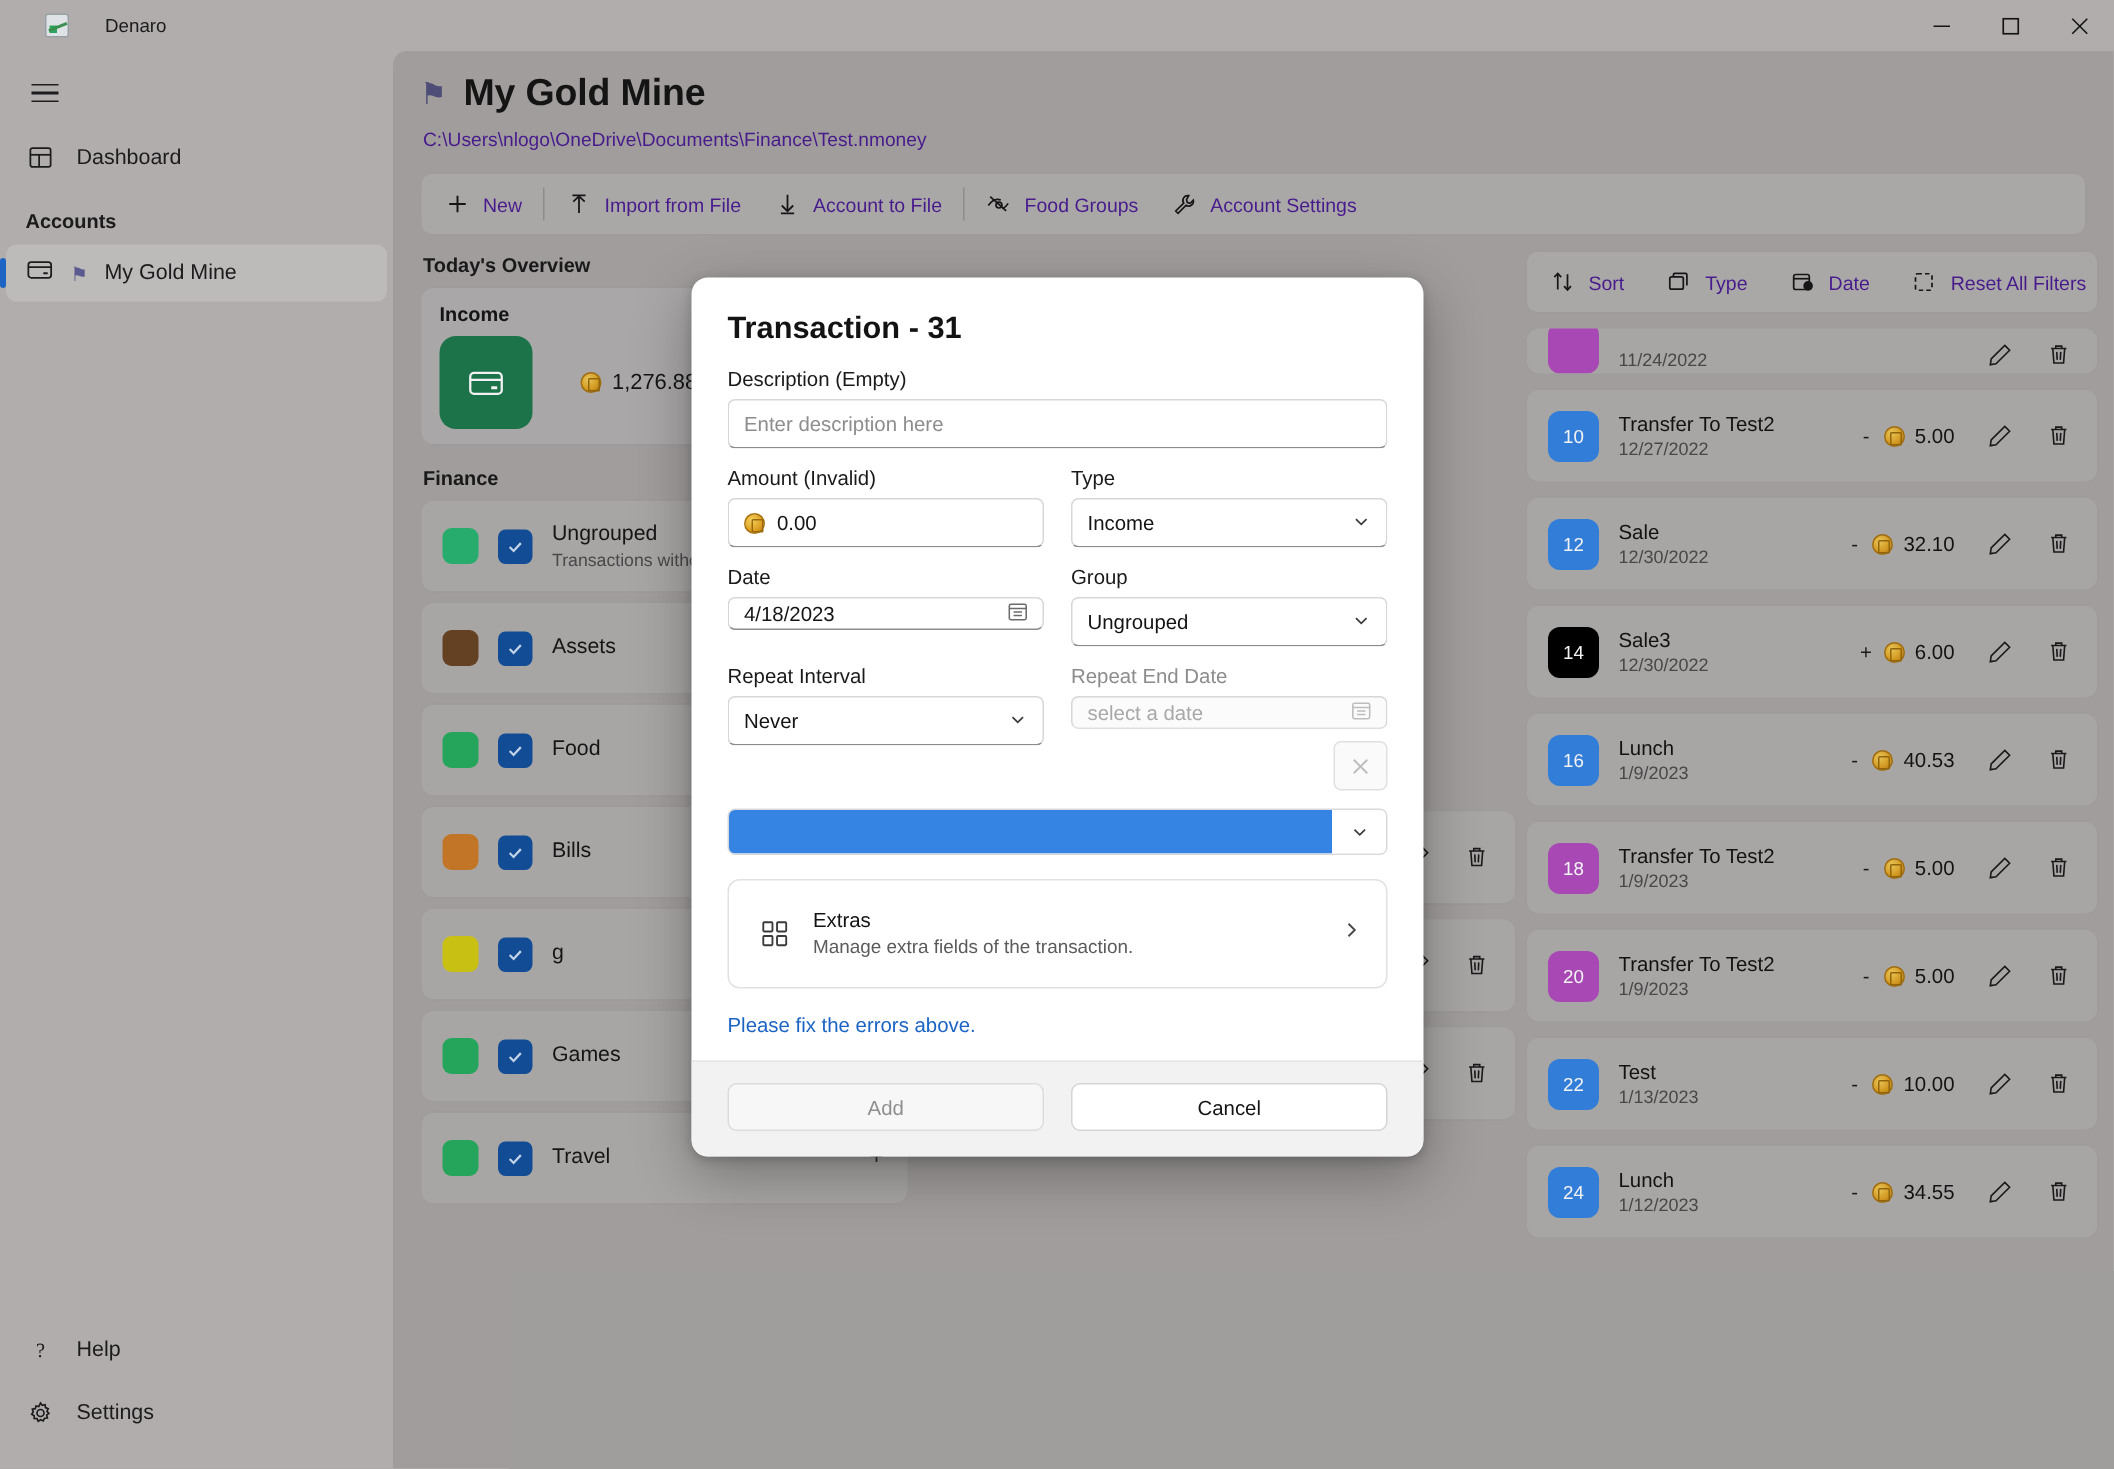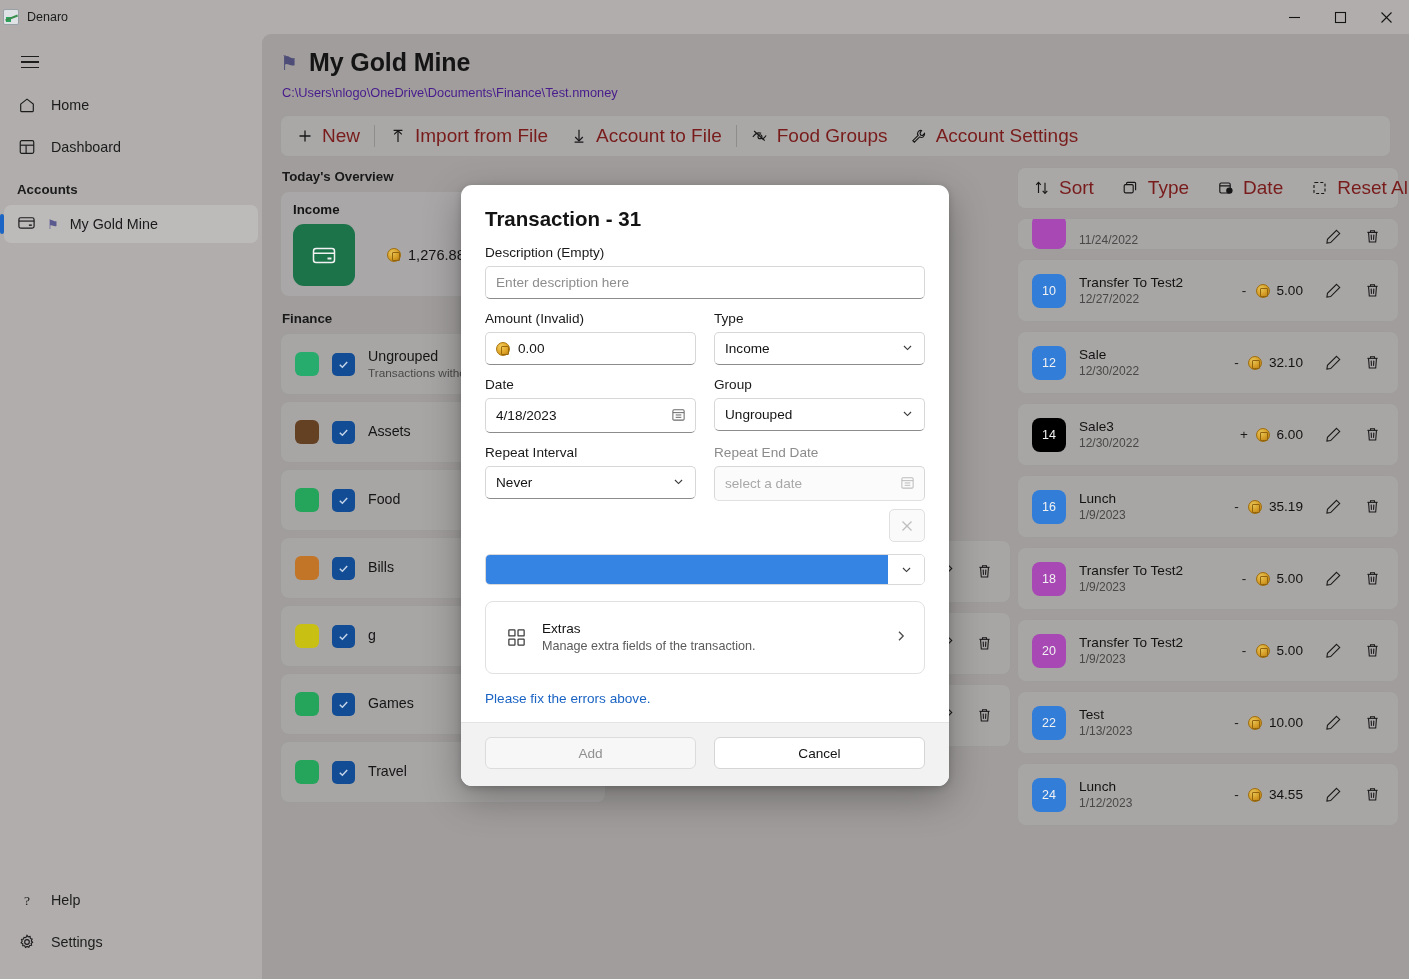--- a/index.html
+++ b/index.html
@@ -19,22 +19,22 @@
   }
 
   
   .titlebar {
     height: 34px; min-height: 34px;
     background: #b0adac;
     display: flex; align-items: center;
     position: relative; z-index: 5;
   }
   .titlebar-left {
-    display: flex; align-items: center; gap: 8px;
-    padding-left: 3px;
+    display: flex; align-items: center; gap: 24px;
+    padding-left: 30px;
   }
   .app-icon {
     width: 16px; height: 16px; position: relative;
     background: #dfe3e6; border: 1px solid #9aa1a6; border-radius: 2px;
   }
   .app-icon:before{
     content:""; position:absolute; left:2px; bottom:2px;
     width:5px; height:5px; background:#2ca45f;
   }
   .app-icon:after{
@@ -115,21 +115,21 @@
     height: 42px;
     background: rgba(255,255,255,0.13);
     border: 1px solid rgba(120,120,120,0.2);
     border-radius: 8px;
     display: flex; align-items: center;
     padding: 0 4px;
   }
   .tb-btn {
     display:flex; align-items:center; gap:9px;
     height: 32px; padding: 0 11px; border-radius: 6px;
-    font-size: 19px; color:#7f1d1d; white-space:nowrap;
+    font-size: 13px; color:#4c1d95; white-space:nowrap;
   }
   .tb-sep { width:1px; height:22px; background: rgba(90,90,90,0.32); margin: 0 3px; }
   .tb-ico { width:17px; height:17px; display:flex; align-items:center; justify-content:center; }
 
   
   .content-cols { flex:1; display:flex; min-height:0; padding: 10px 0 0 0; gap: 0; }
   .col-left {
     width: 352px; min-width:352px; padding: 0 8px 0 18px; overflow:hidden;
   }
   .col-mid { flex:1; min-width:0; padding: 0 6px; overflow:hidden; }
@@ -247,21 +247,21 @@
     border-radius:5px; background:#fff; display:flex; align-items:center; gap:8px;
     padding: 0 10px; font-size:13.6px; color:#141414;
   }
   .selectbox {
     width:100%; height:33px; border:1px solid #d7d7d7; border-bottom:1.6px solid #8c8c8c;
     border-radius:5px; background:#fff; display:flex; align-items:center;
     padding: 0 10px; font-size:13.6px; color:#141414;
   }
   .selectbox .chev { margin-left:auto; color:#3c3c3c; }
   .datefield {
-    width:100%; height:35px; border:1px solid #d7d7d7; border-bottom:1.6px solid #8c8c8c;
+    width:100%; height:22px; border:1px solid #d7d7d7; border-bottom:1.6px solid #8c8c8c;
     border-radius:5px; background:#fff; display:flex; align-items:center;
     padding: 0 9px 0 10px; font-size:13.6px; color:#141414;
   }
   .datefield.disabled { background:#fbfbfb; border-bottom:1px solid #e0e0e0; color:#a8a8a8; }
   .datefield .cal { margin-left:auto; color:#6b6b6b; }
   .datefield.disabled .cal { color:#bdbdbd; }
   .repeat-end-wrap { display:flex; align-items:flex-end; gap:8px;flex-direction:column; }
   .xbtn {
     width:36px; height:33px; border:1px solid #e0e0e0; border-radius:5px;
     background:#fafafa; display:flex; align-items:center; justify-content:center; color:#bdbdbd;
@@ -327,28 +327,20 @@
   <div class="body-split">
 
     <div class="sidebar">
       <div class="hamburger">
         <span></span>
           <span></span>
           <span></span>
       </div>
 
       <div class="nav-list">
-        <div class="nav-item">
-          <span class="ico">
-            <svg width="18" height="18" viewBox="0 0 20 20" fill="none" stroke="#1c1c1c" stroke-width="1.3">
-              <path d="M3 9 L10 3.5 L17 9 V16.5 A0.8 0.8 0 0 1 16.2 17.3 H3.8 A0.8 0.8 0 0 1 3 16.5 Z"></path>
-            </svg>
-          </span>
-          <span class="lbl">Home</span>
-        </div>
         <div class="nav-item">
           <span class="ico">
             <svg width="18" height="18" viewBox="0 0 20 20" fill="none" stroke="#1c1c1c" stroke-width="1.3">
               <rect x="2.5" y="3" width="15" height="14" rx="1.6"></rect>
               <line x1="2.5" y1="8" x2="17.5" y2="8"></line>
               <line x1="9" y1="8" x2="9" y2="17"></line>
             </svg>
           </span>
           <span class="lbl">Dashboard</span>
         </div>
@@ -799,21 +791,21 @@
               </div>
               <div class="tx-row">
                 <span class="tx-badge" style="background:#3584e4">16</span>
                 <span class="tx-texts">
                   <span class="tx-name">Lunch</span>
                   <span class="tx-date">1/9/2023</span>
                 </span>
                 <span class="tx-amt">
                   <span class="tx-sign">-</span>
                   <span class="coin"></span>
-                  <span class="tx-val">35.19</span>
+                  <span class="tx-val">40.53</span>
                 </span>
                 <span class="tx-ico">
                   <svg width="17" height="17" viewBox="0 0 18 18" fill="none" stroke="#1c1c1c" stroke-width="1.15">
                     <path d="M12.2 2.4 l3.4 3.4 L6 15.4 l-4 0.6 0.6 -4 Z"></path>
                   </svg>
                 </span>
                 <span class="tx-ico">
                   <svg width="17" height="17" viewBox="0 0 18 18" fill="none" stroke="#1c1c1c" stroke-width="1.15">
                     <path d="M3.6 4.6 h10.8"></path>
                     <path d="M4.8 4.6 l0.8 10.2 h6.8 l0.8 -10.2"></path>

